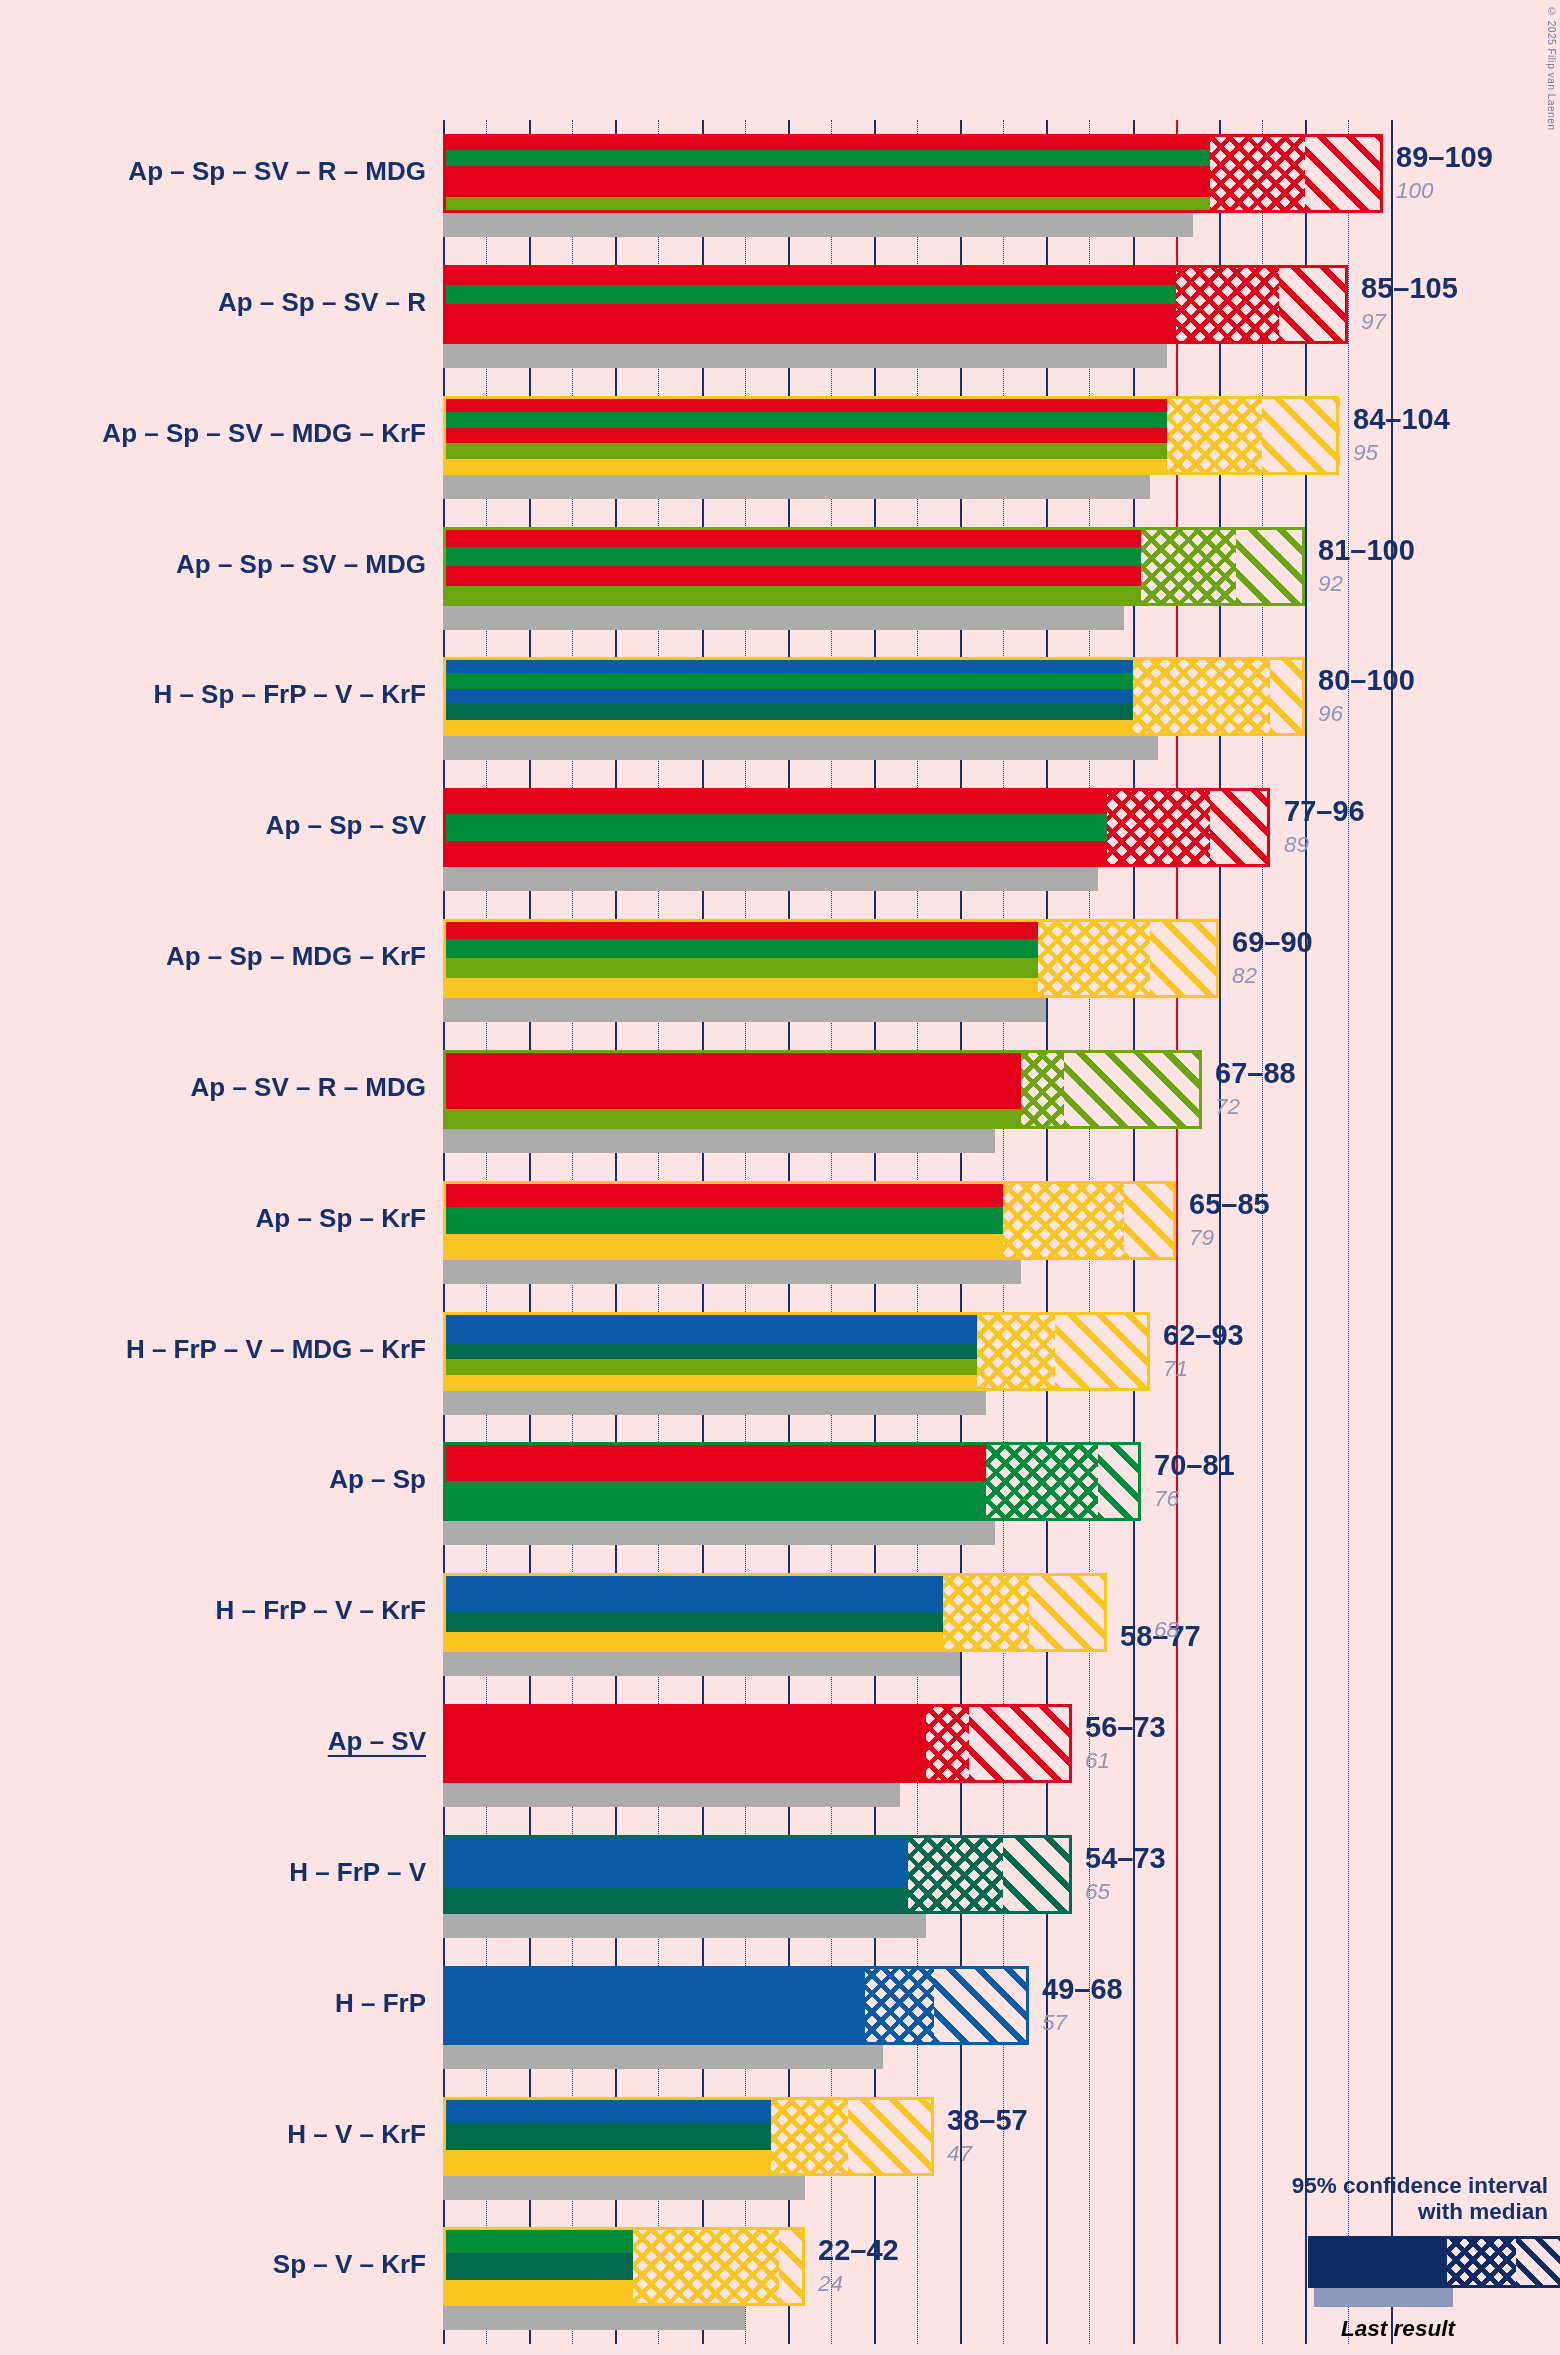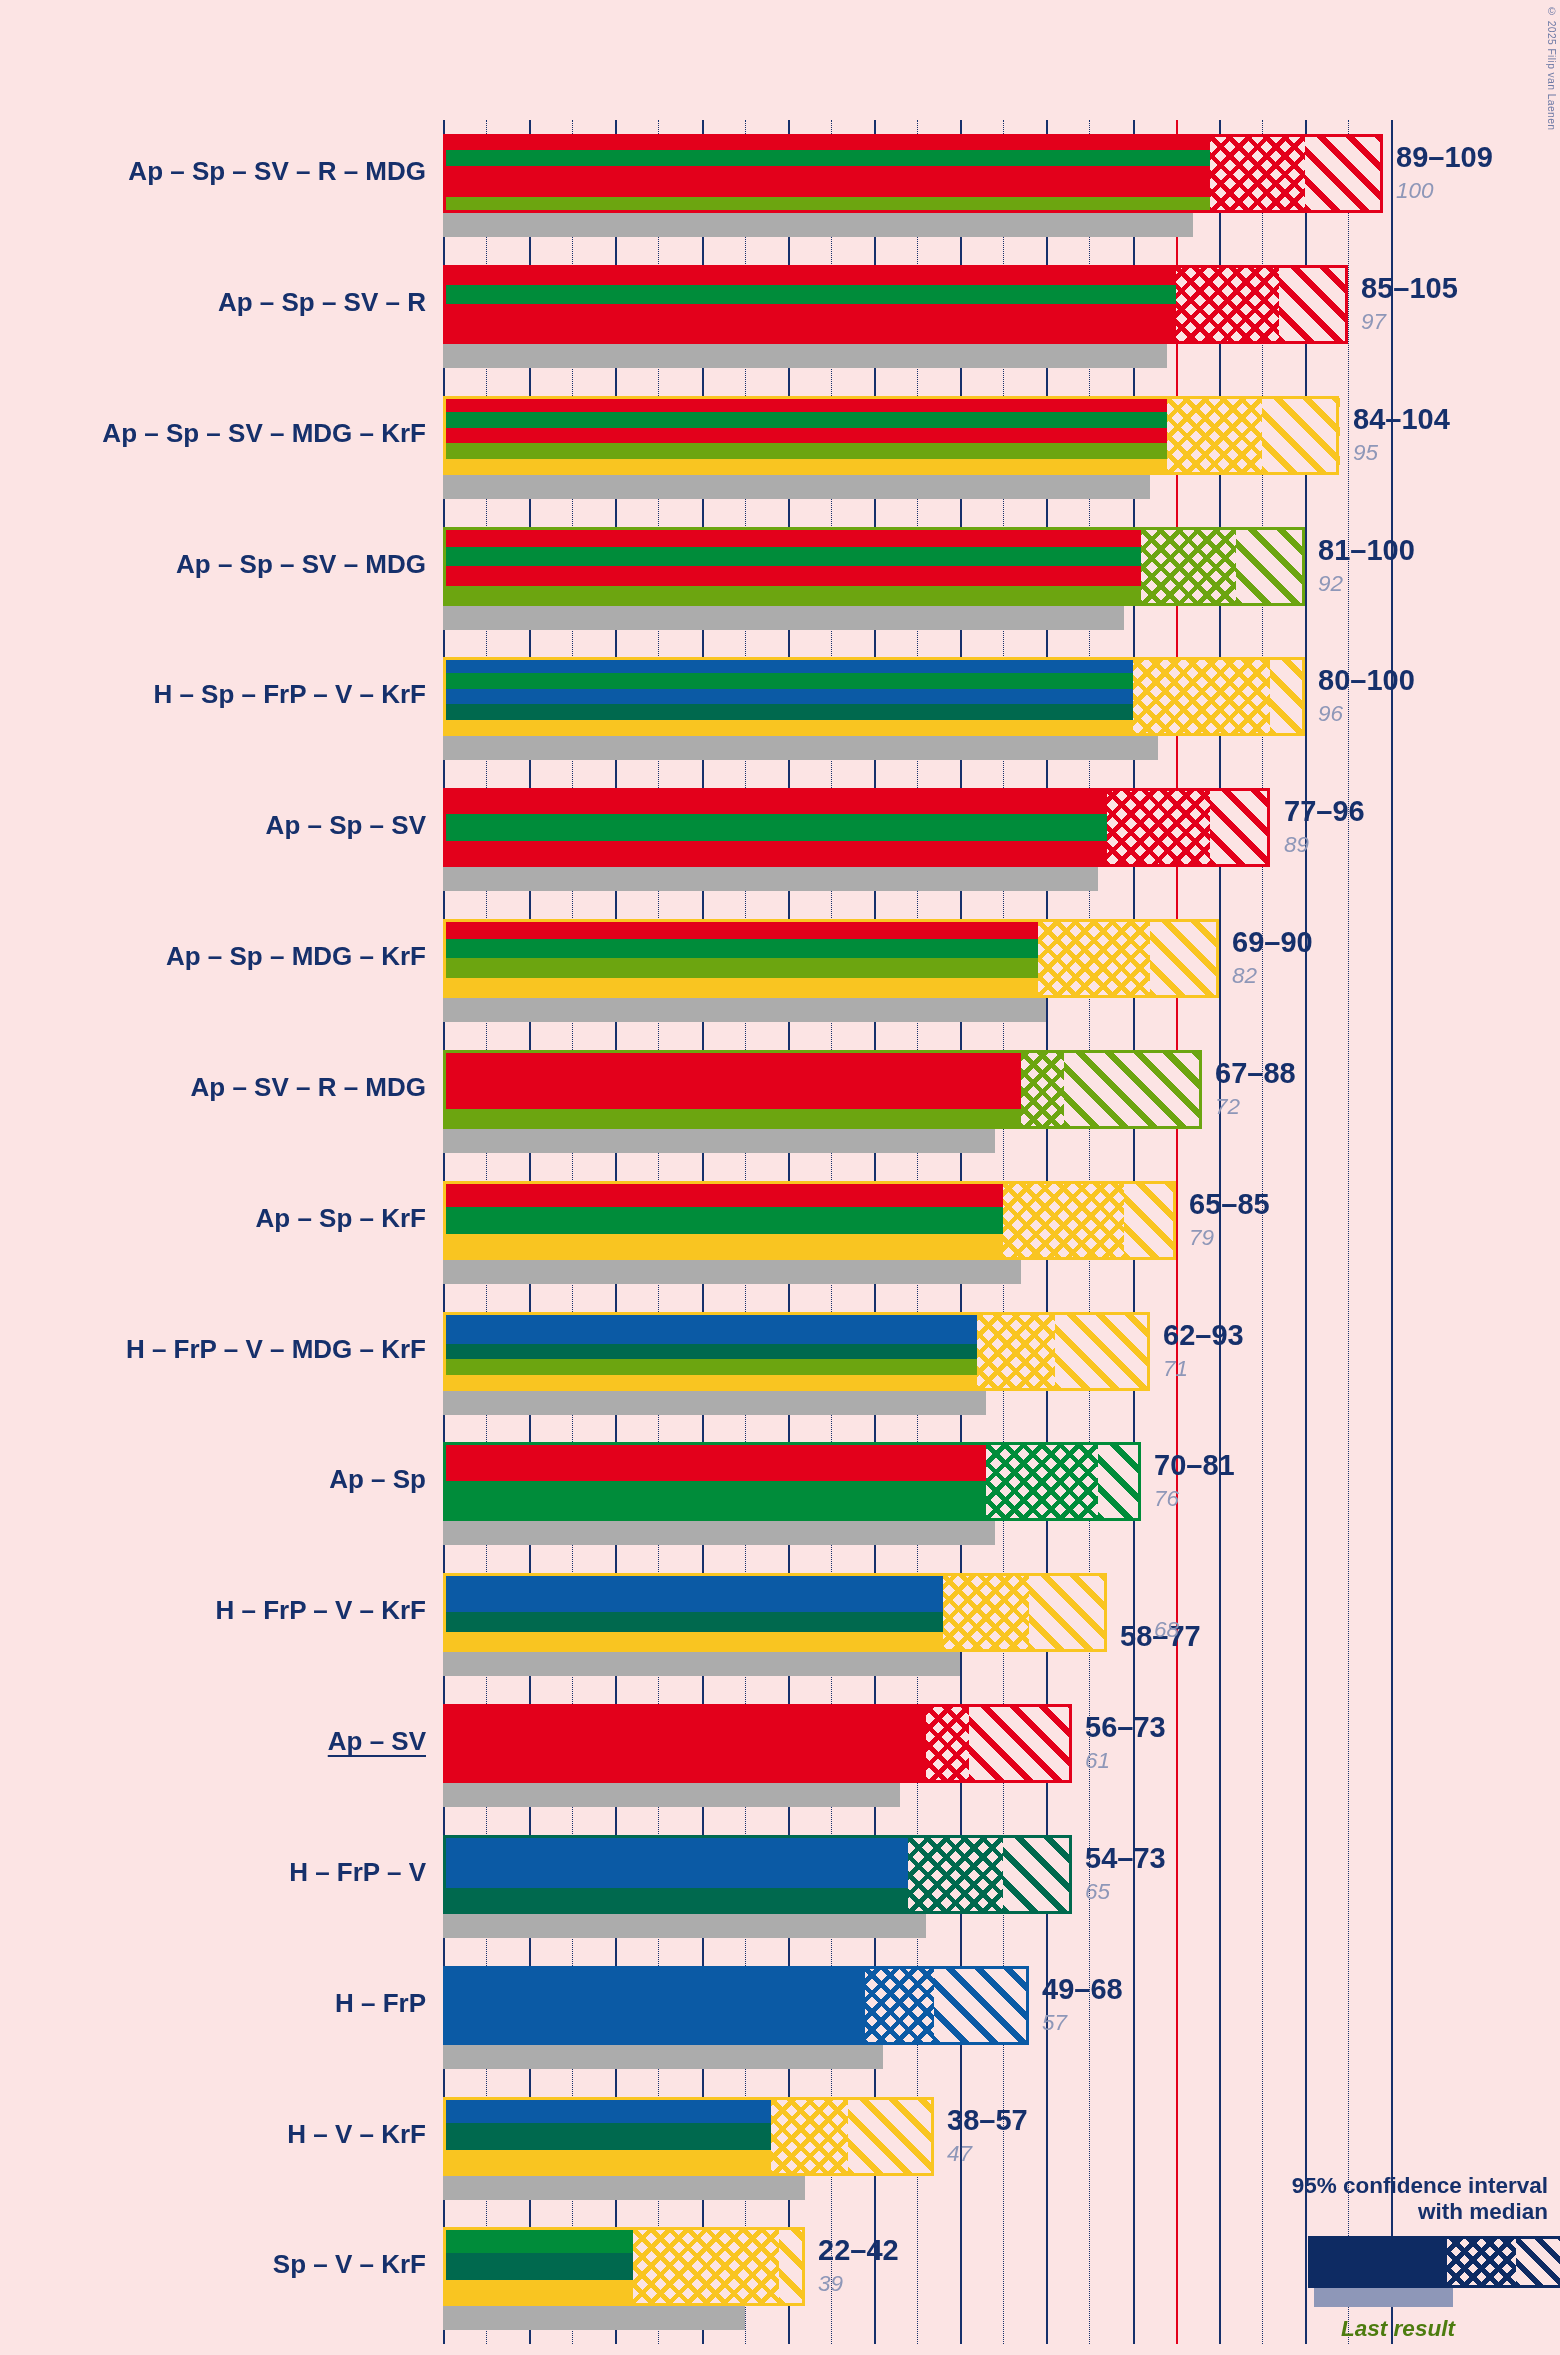--- a/index.html
+++ b/index.html
@@ -82,21 +82,21 @@
   .legend-xhatch{position:absolute;left:139px;top:0;width:69px;height:100%;
     background:
       repeating-linear-gradient(45deg,#0E2B63 0 4.7px,transparent 4.7px 12px),
       repeating-linear-gradient(-45deg,#0E2B63 0 4.7px,transparent 4.7px 12px),
       #FCE4E4;}
   .legend-dhatch{position:absolute;left:208px;top:0;width:49px;height:100%;
     background:repeating-linear-gradient(45deg,#0E2B63 0 5.6px,transparent 5.6px 16px),#FCE4E4;}
   .legend-outline{position:absolute;left:0;top:0;width:257px;height:100%;border:3.7px solid #0E2B63;box-sizing:border-box;}
   .legend-last{position:absolute;left:5.6px;top:52px;width:139px;height:19px;background:#8E97B8;}
   .legend-footer{margin-top:28px;text-align:center;padding-left:37px;
-    font-size:22.5px;font-style:italic;font-weight:bold;color:#4d7c0f;}
+    font-size:22.5px;font-style:italic;font-weight:bold;color:#000000;}
 </style>
 </head>
 <body>
 
 <div id="chart-root">
 
   <div class="copyright">© 2025 Filip van Laenen</div>
 
   <div id="plot">
       <div class="gridline" style="left: 0px;"></div>
@@ -317,21 +317,21 @@
       </div>
       <div class="row" style="top: 2093px; height: 131px;">
         <div class="bar-wrap" style="top: 14px; height: 79px; width: 362px;">
           <div class="bar-fill" style="width: 190px; background: linear-gradient(rgb(0, 140, 58) 0%, rgb(0, 140, 58) 33.33%, rgb(0, 105, 78) 33.33%, rgb(0, 105, 78) 66.67%, rgb(249, 197, 33) 66.67%, rgb(249, 197, 33) 100%); filter: blur(0.4px);"></div>
           <div class="bar-hatch-x" style="left: 190px; width: 147px; background: repeating-linear-gradient(45deg, rgb(249, 197, 33) 0px, rgb(249, 197, 33) 4.7px, transparent 4.7px, transparent 13px), repeating-linear-gradient(-45deg, rgb(249, 197, 33) 0px, rgb(249, 197, 33) 4.7px, transparent 4.7px, transparent 13px), rgb(252, 228, 228);"></div>
           <div class="bar-hatch-d" style="left: 336px; width: 26px; background: repeating-linear-gradient(45deg, rgb(249, 197, 33) 0px, rgb(249, 197, 33) 6.6px, transparent 6.6px, transparent 20.6px), rgb(252, 228, 228);"></div>
           <div class="bar-outline" style="width: 100%; border-color: rgb(249, 197, 33);"></div>
         </div>
         <div class="last-result" style="top: 93px; width: 302px; background: rgb(172, 172, 172);"></div>
         <div class="range-label" style="left: 375px; top: 21.4px;">22–42</div>
-        <div class="median-label" style="left: 375px; top: 58px;">39</div>
+        <div class="median-label" style="left: 375px; top: 58px;">24</div>
         <div class="row-label" style="left: -450px; width: 433px; top: 36px;">Sp – V – KrF</div>
       </div>
     </div>
 
   <div class="legend">
     <div class="legend-title">
       <div>95% confidence interval</div>
       <div>with median</div>
     </div>
     <div class="legend-bar">

